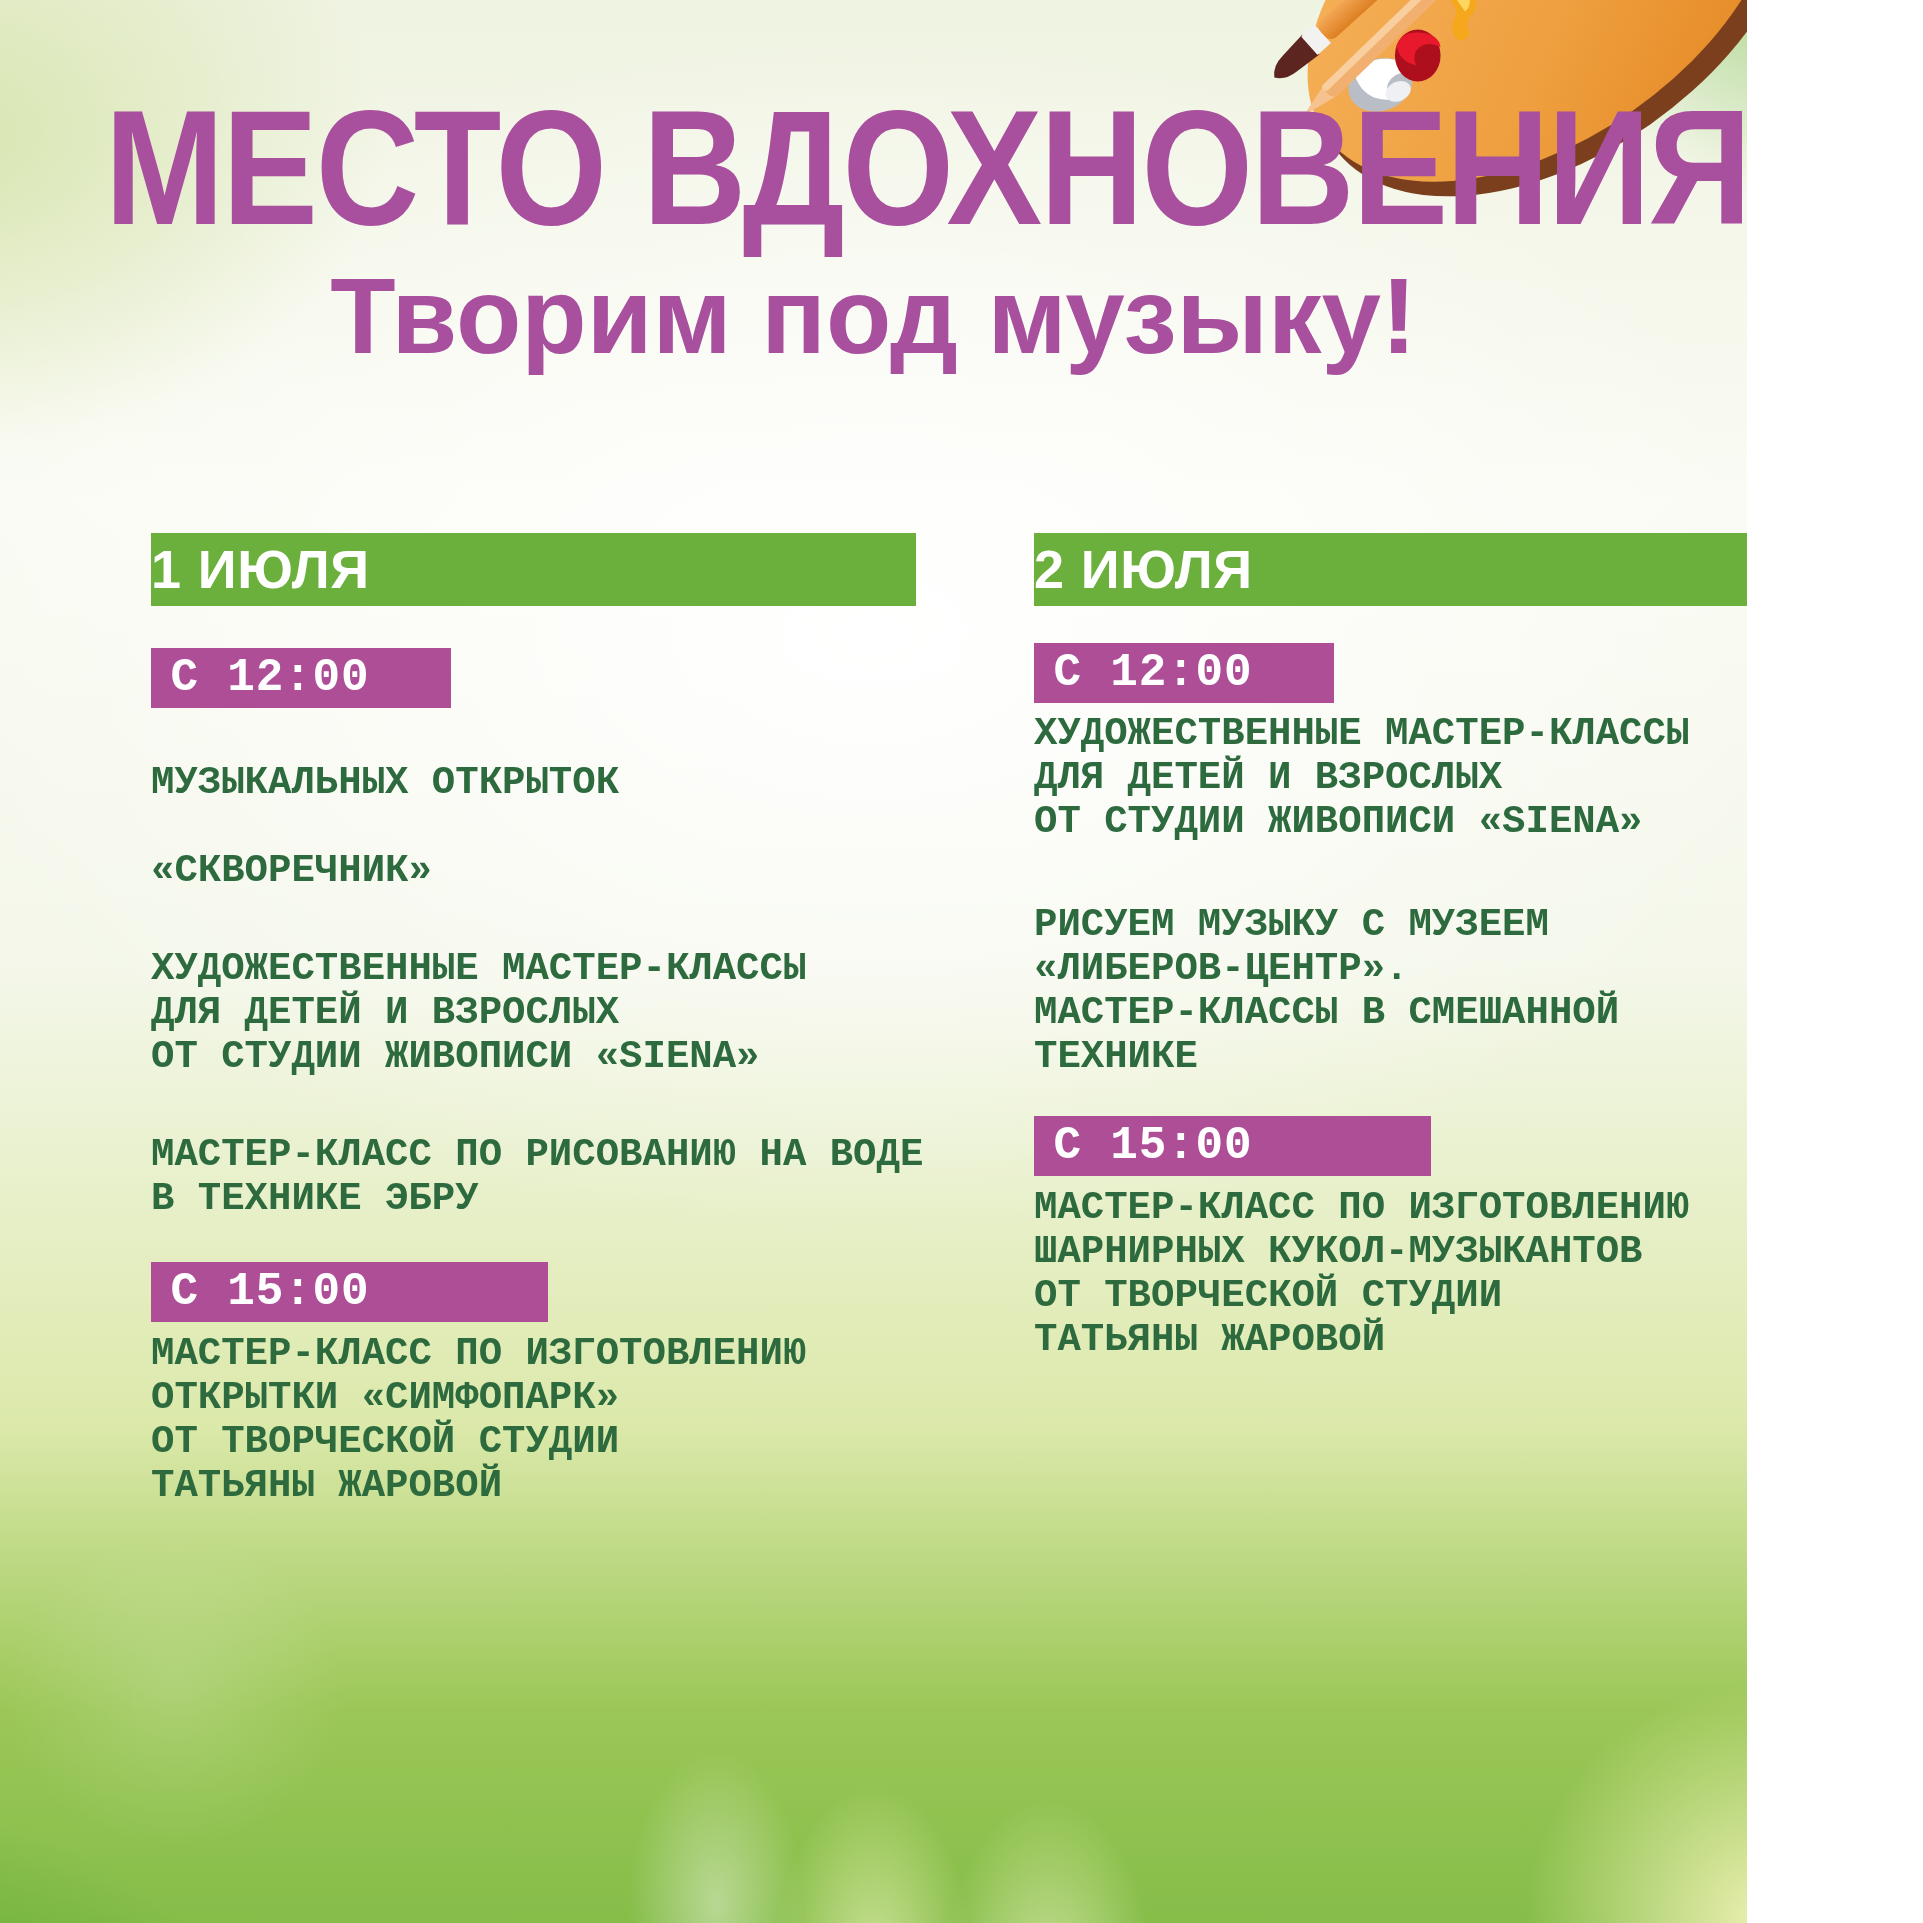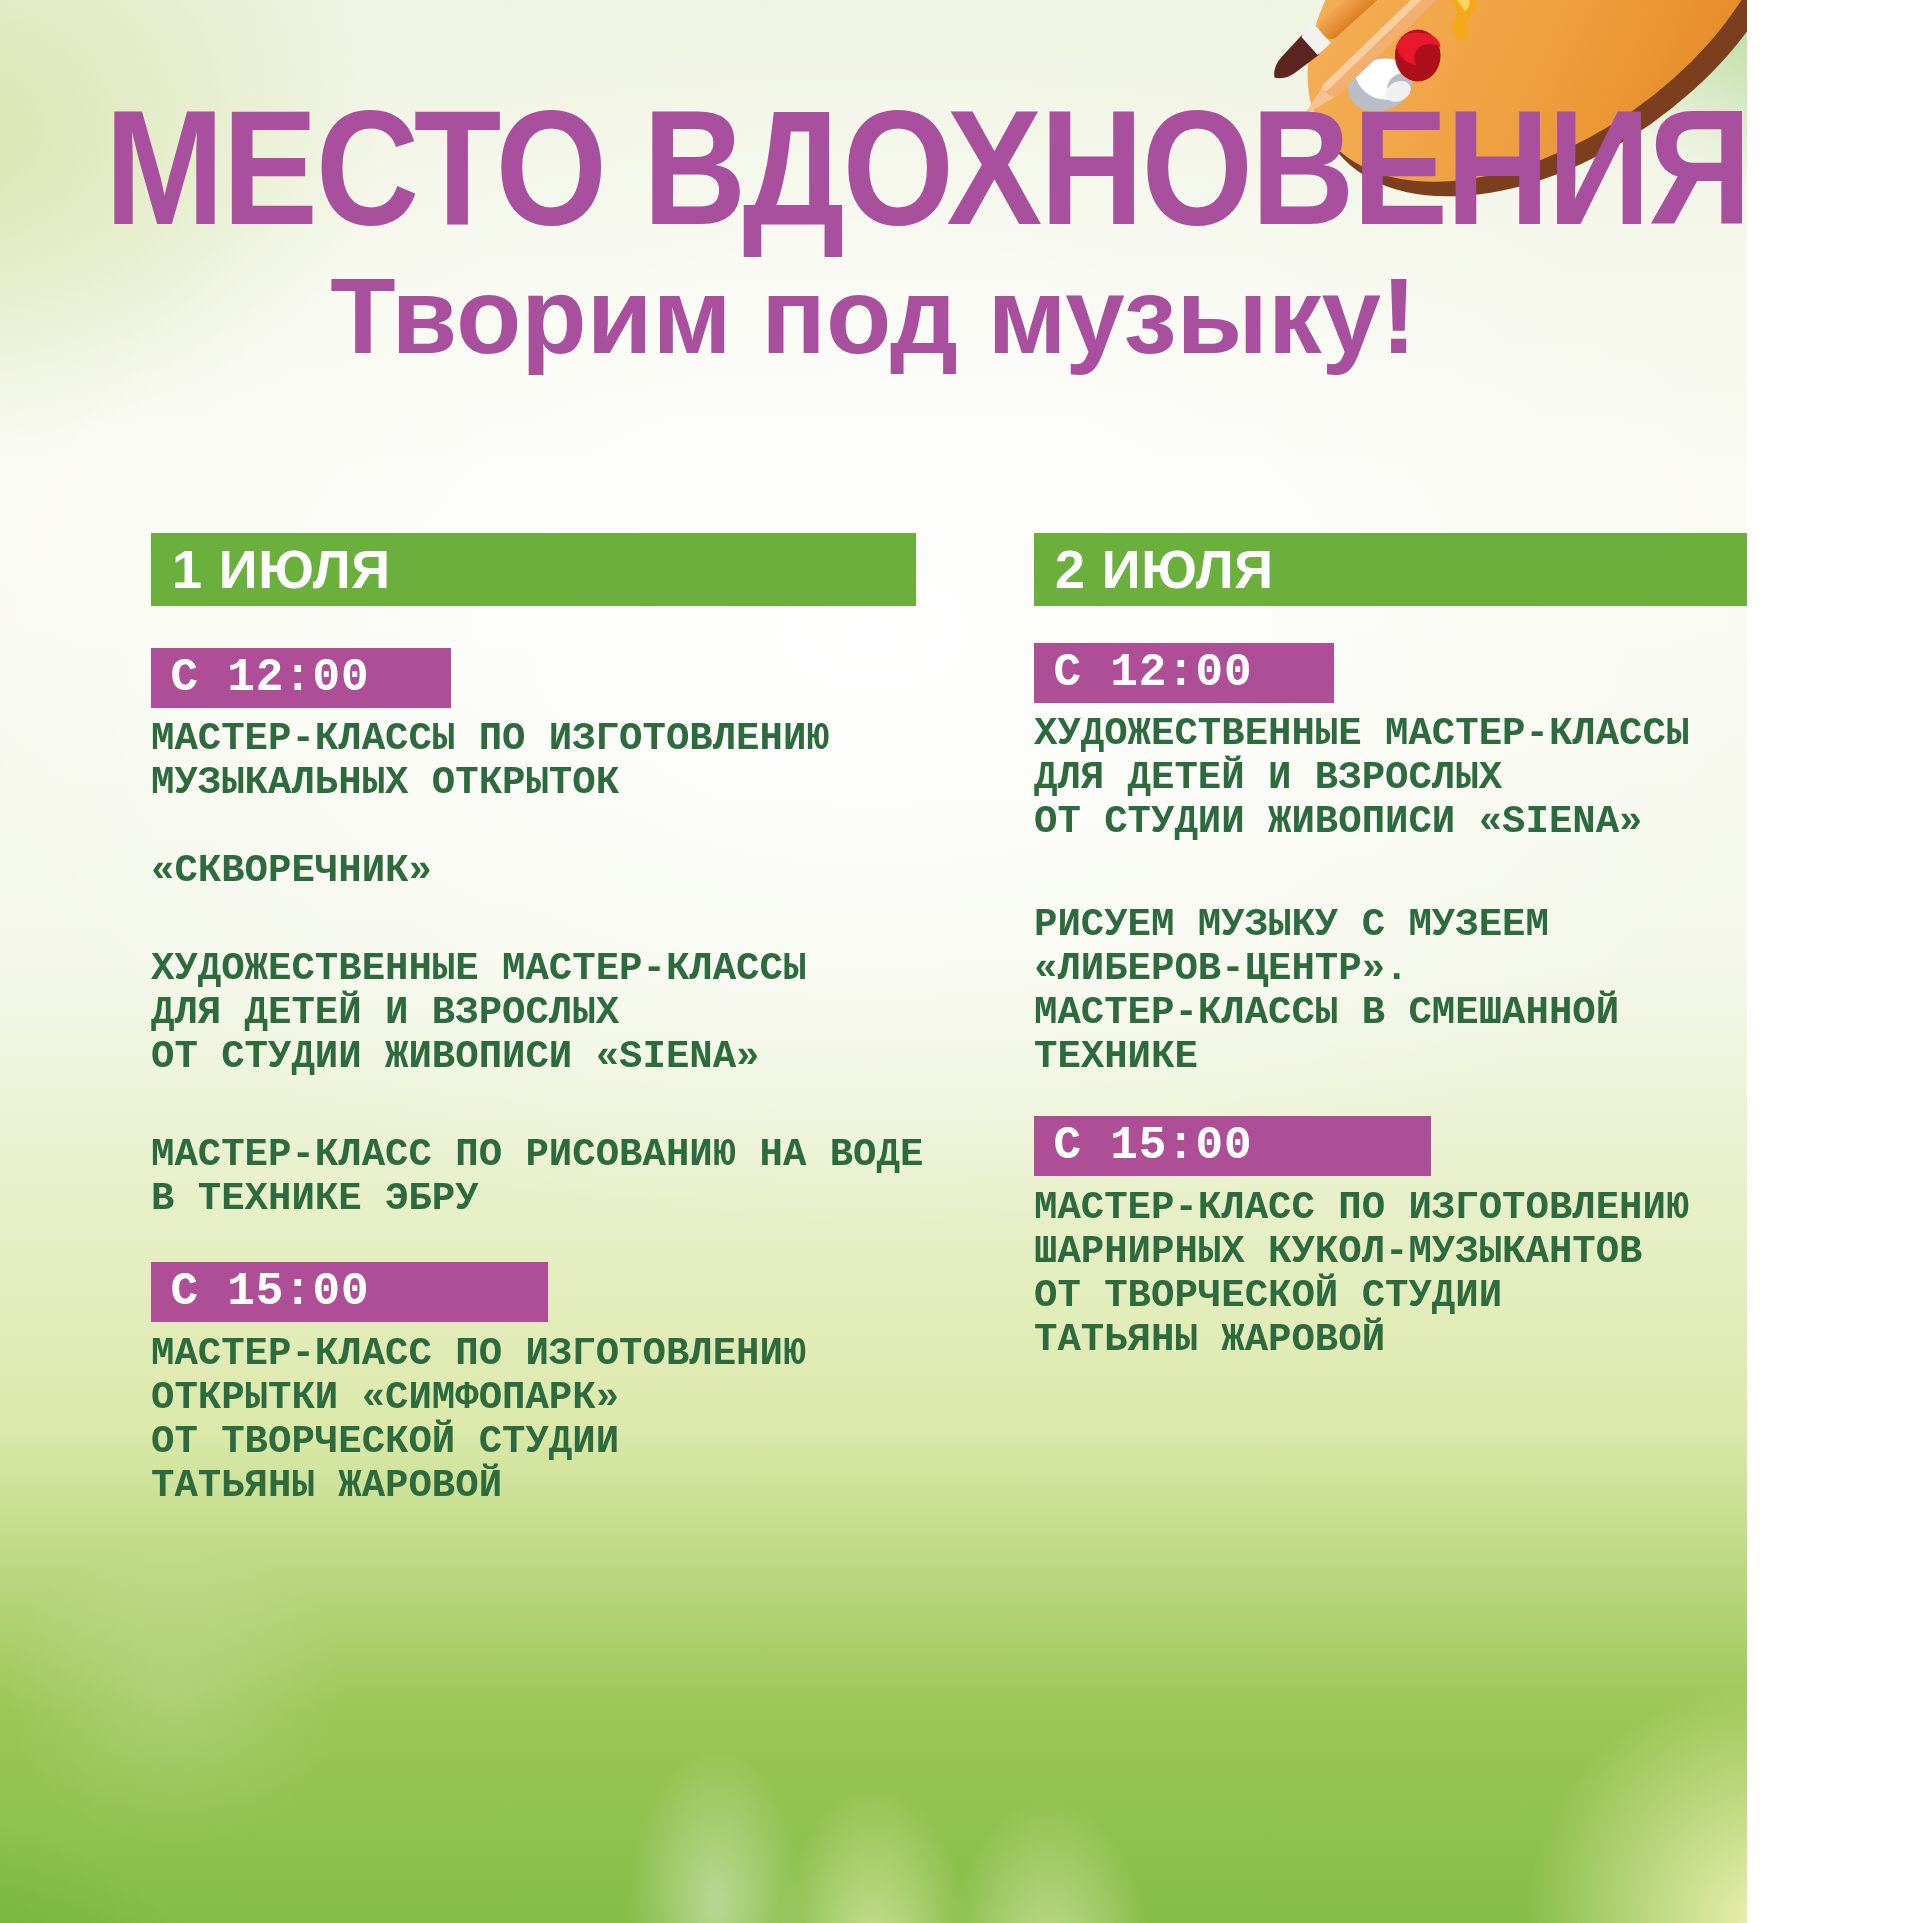--- a/index.html
+++ b/index.html
@@ -48,21 +48,21 @@
     display:flex;gap:118px;
     margin-top:160px;
     padding:0 124px 0 151px;
   }
   .col{flex:0 0 765px;width:765px;}
   .col-header{
     height:73px;width:100%;
     background:#6bb03c;
     color:#ffffff;font-size:54px;font-weight:bold;
     display:flex;align-items:center;
-    padding-left:21px;box-sizing:border-box;
+    box-sizing:border-box;
     letter-spacing:0.8px;
     text-align:right;
   }
   .time-badge{
     height:60px;background:#ad4e97;color:#ffffff;
     font-size:46px;font-weight:bold;letter-spacing:0.8px;
     display:flex;align-items:center;
     padding-left:19.5px;box-sizing:border-box;
     margin-bottom:9.8px;
   }
@@ -135,21 +135,21 @@
   <div class="subtitle">Творим под музыку!</div>
 
   <div class="columns">
 
     <div class="col">
       <div class="col-header">1 ИЮЛЯ</div>
 
       <section class="event mt-badge1">
         <div class="time-badge badge-sm">С 12:00</div>
         <p class="event-text">
-          <span>МАСТЕР-КЛАССЫ ПО ИЗГОТОВЛЕНИЮ</span><br>
+          <br>
           <span>МУЗЫКАЛЬНЫХ ОТКРЫТОК</span><br>
           <br>
           <span>«СКВОРЕЧНИК»</span>
         </p>
       </section>
 
       <section class="event mt-plain">
         <p class="event-text">
           <span>ХУДОЖЕСТВЕННЫЕ МАСТЕР-КЛАССЫ</span><br>
           <span>ДЛЯ ДЕТЕЙ И ВЗРОСЛЫХ</span><br>

